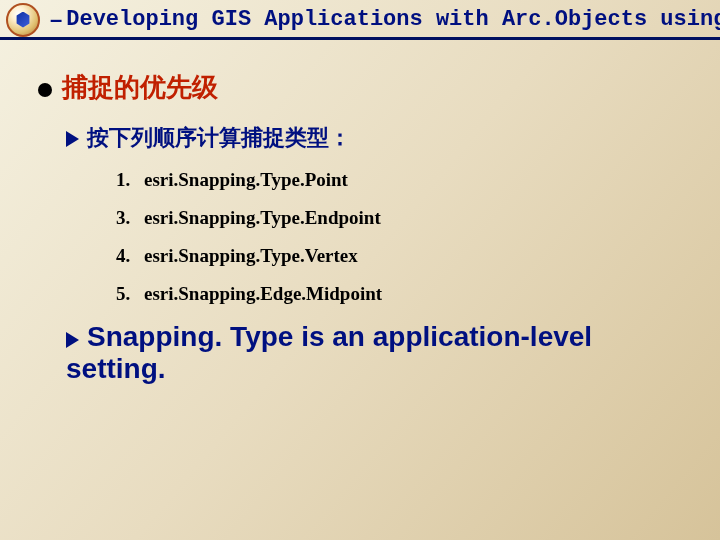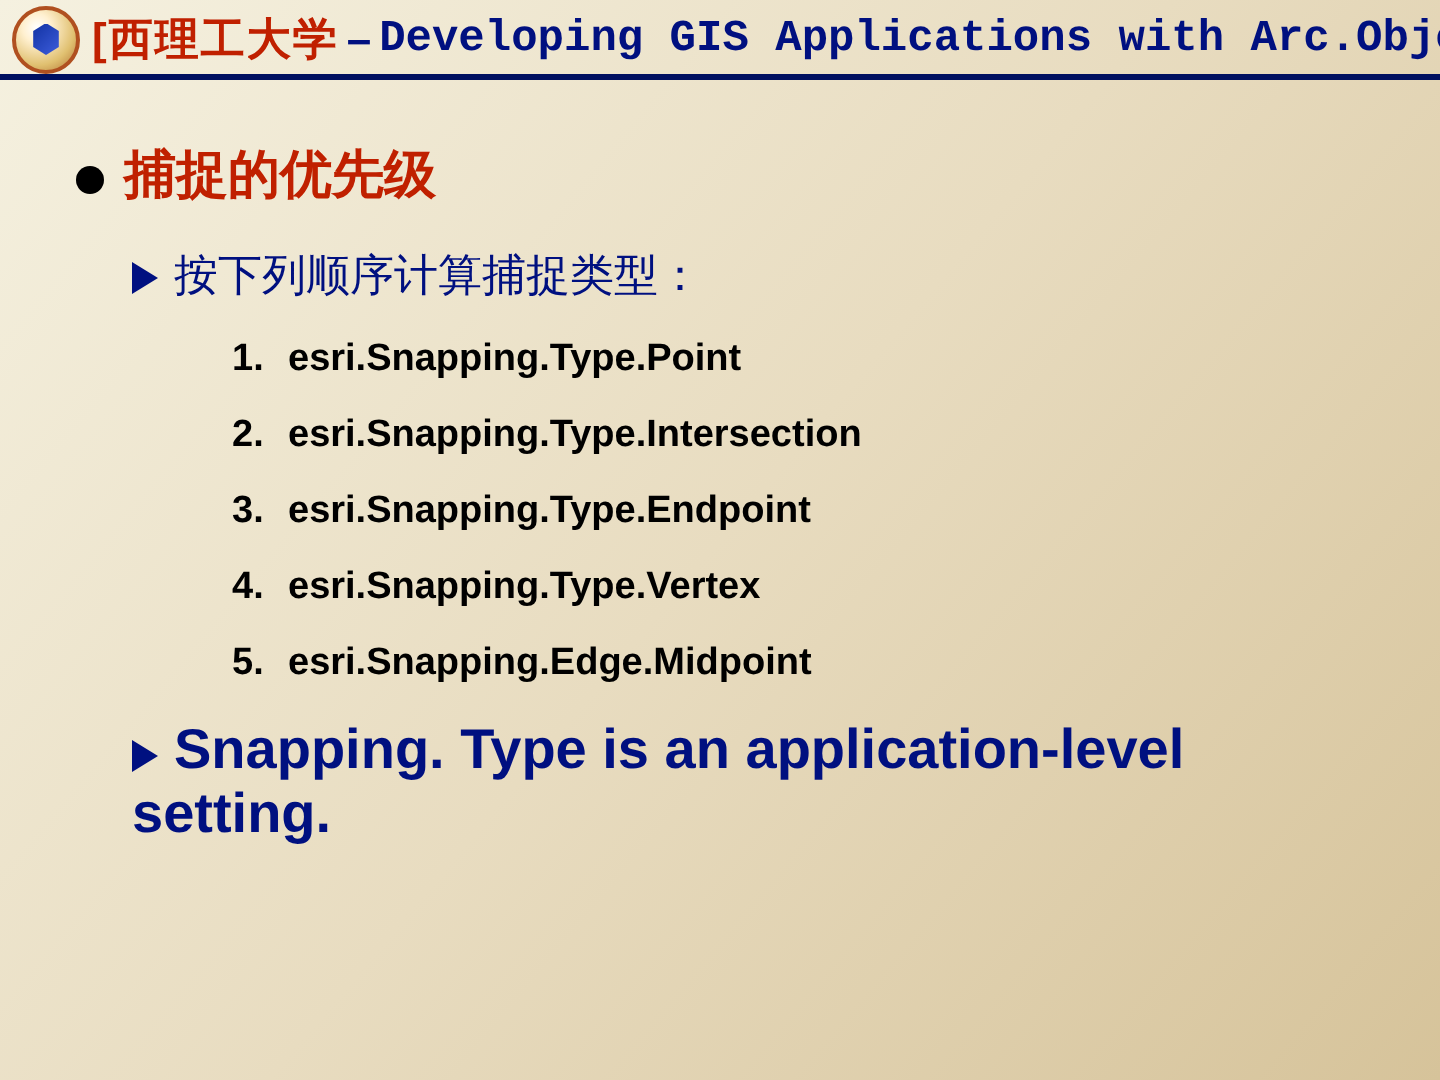--- a/index.html
+++ b/index.html
@@ -81,21 +81,21 @@
     width: 14px;
     height: 14px;
     background: #000;
     border-radius: 2px;
     margin-right: 10px;
     vertical-align: -1px;
   }
   .bullet-disc.round { border-radius: 50%; }
   .h2 {
     color: #001080;
-    font-weight: 400;
+    font-weight: 700;
     font-size: 22px;
     margin-top: 18px;
     margin-left: 28px;
     font-family: "SimSun", Arial, serif;
   }
   .tri {
     display: inline-block;
     width: 0; height: 0;
     border-top: 8px solid transparent;
     border-bottom: 8px solid transparent;
@@ -105,21 +105,21 @@
   }
   ol.types {
     margin: 16px 0 0 78px;
     padding: 0;
     list-style: none;
   }
   ol.types li {
     color: #000;
     font-weight: 700;
     font-size: 19px;
-    font-family: Liberation Sans, sans-serif;
+    font-family: Liberation Serif, serif;
     margin-bottom: 16px;
   }
   ol.types li .num {
     display: inline-block;
     width: 28px;
   }
   .note {
     color: #001080;
     font-weight: 700;
     font-size: 28px;
@@ -130,38 +130,36 @@
 </style>
 </head>
 <body>
 
 <div class="slide">
 
   <div class="header">
     <div class="logo">
       <div class="logo-inner"></div>
     </div>
-    <span class="uni">[西理工大学</span>
     <span class="dash">–</span>
     <span class="course">Developing GIS Applications with Arc.Objects using C#. NE</span>
   </div>
 
   <div class="content">
 
     <div class="h1">
       <span class="bullet-disc round"></span><span>捕捉的优先级</span>
     </div>
 
     <div class="h2">
       <span class="tri"></span><span>按下列顺序计算捕捉类型：</span>
     </div>
 
     <ol class="types">
       <li><span class="num">1.</span><span>esri.Snapping.Type.Point</span></li>
-      <li><span class="num">2.</span><span>esri.Snapping.Type.Intersection</span></li>
       <li><span class="num">3.</span><span>esri.Snapping.Type.Endpoint</span></li>
       <li><span class="num">4.</span><span>esri.Snapping.Type.Vertex</span></li>
       <li><span class="num">5.</span><span>esri.Snapping.Edge.Midpoint</span></li>
     </ol>
 
     <div class="note">
       <span class="tri"></span><span>Snapping. Type is an application-level setting.</span>
     </div>
 
   </div>

